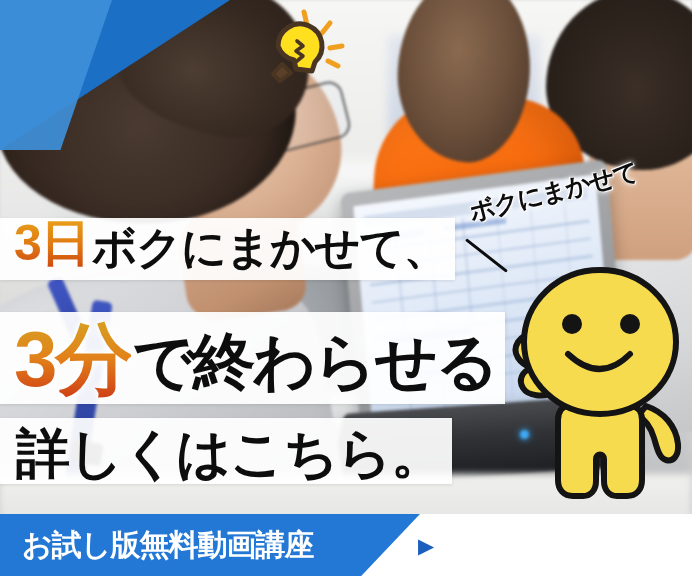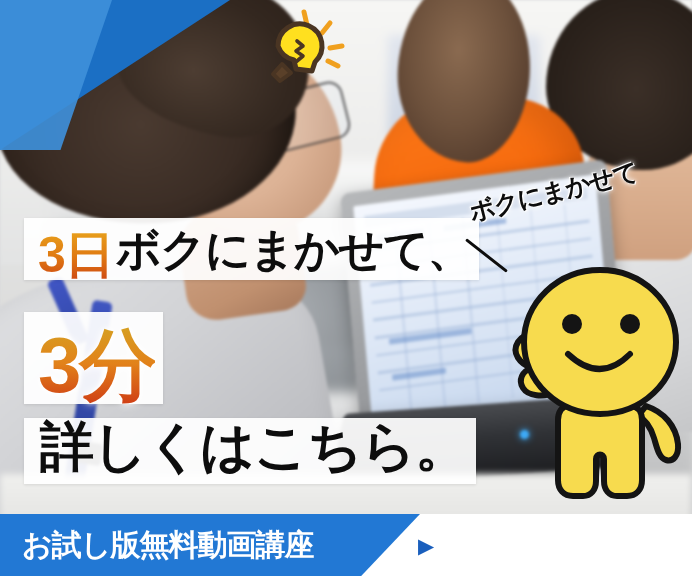--- a/index.html
+++ b/index.html
@@ -207,24 +207,23 @@
     opacity:.92;
   }
 
   
   .bulb{position:absolute;left:258px;top:6px;width:98px;height:78px;}
 
   
   .tline{
     position:absolute;
     background:rgba(255,255,255,.93);
-    display:flex;align-items:flex-end;
+    display:flex;align-items:flex-start;
     white-space:nowrap;
     box-shadow:0 1px 3px rgba(0,0,0,.10);
-    margin-left:24px;
   }
   #line1{left:0;top:218px;height:62px;padding:0 8px 0 14px;}
   #line2{left:0;top:312px;height:84px;padding:8px 8px 0 14px;}
   #line3{left:0;top:418px;height:66px;padding:0 8px 0 16px;}
 
   .accent{
     font-weight:700;
     -webkit-background-clip:text;background-clip:text;
     -webkit-text-fill-color:transparent;color:transparent;
   }
@@ -364,20 +363,21 @@
     </svg>
   </div>
 
   <div class="tline" id="line1">
     <span class="accent" id="l1-accent">3日</span>
     <span id="l1-rest">ボクにまかせて、</span>
   </div>
 
   <div class="tline" id="line2">
     <span class="accent" id="l2-accent">3分</span>
+    <span id="l2-rest">で終わらせる</span>
   </div>
 
   <div class="tline" id="line3">
     <span id="l3-text">詳しくはこちら。</span>
   </div>
 
   <div id="speech-line"></div>
   <div id="speech">ボクにまかせて</div>
 
   <div id="mascot">

